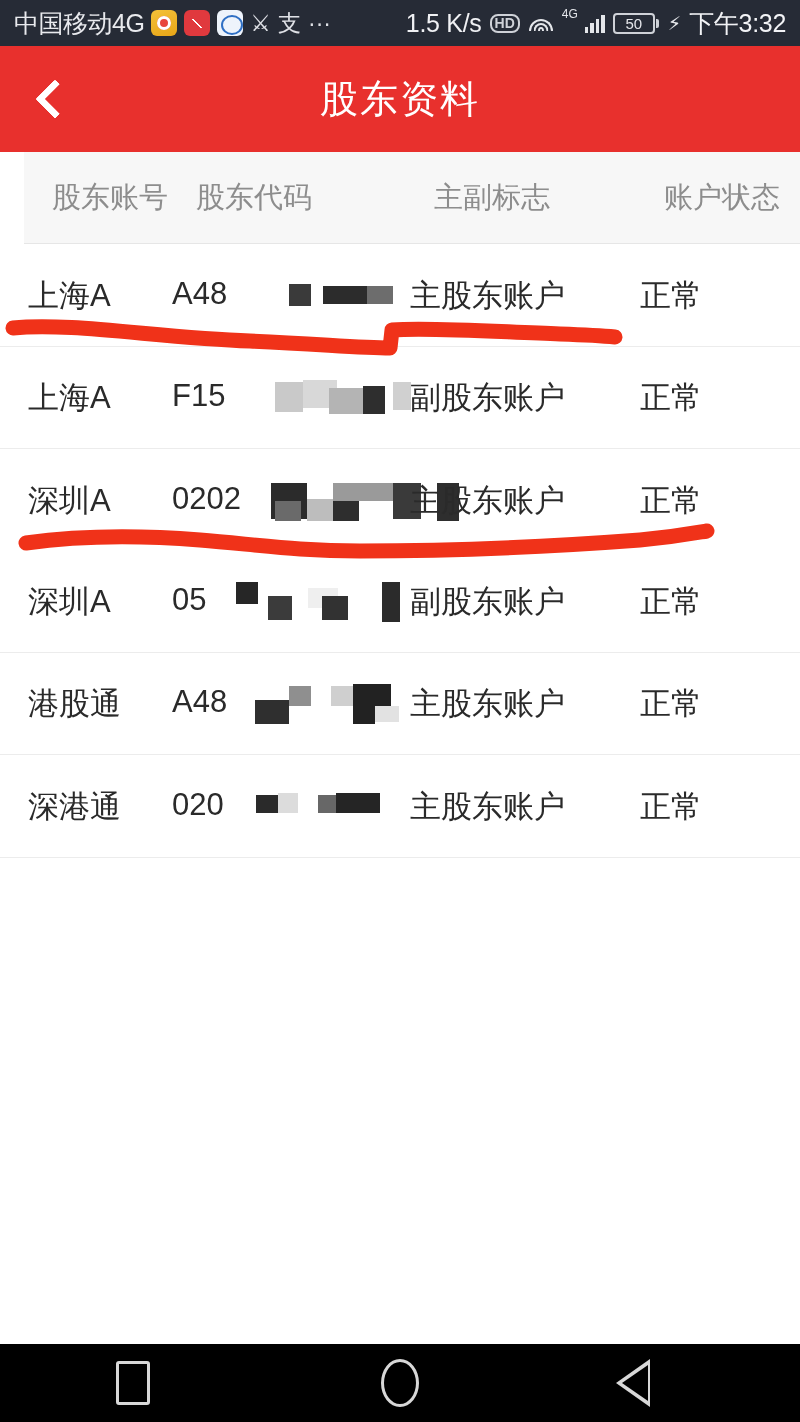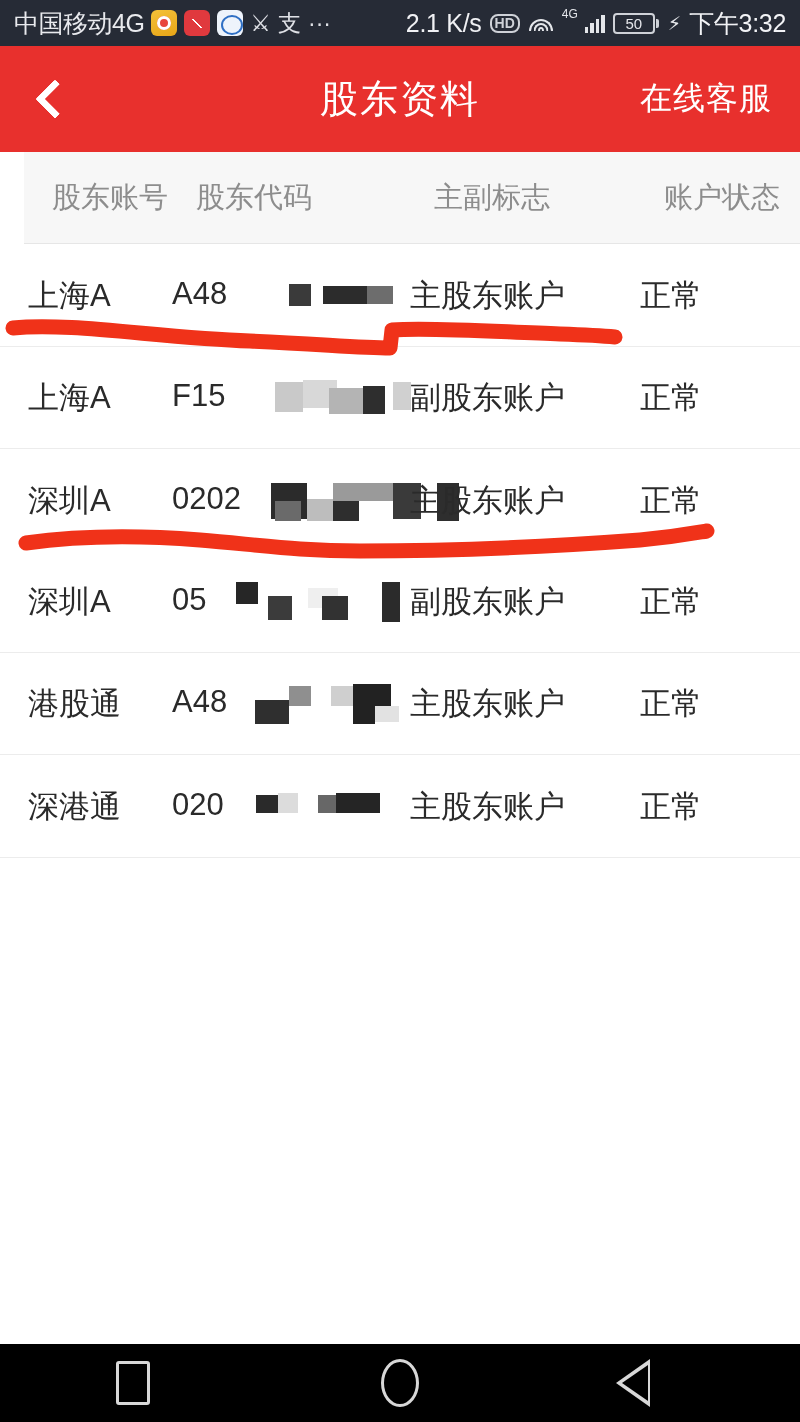--- a/index.html
+++ b/index.html
@@ -117,21 +117,21 @@
     <div class="sb-left">
       <span class="carrier">中国移动4G</span>
       <span class="appicon ic-weibo"></span>
       <span class="appicon ic-stock"></span>
       <span class="appicon ic-blue"></span>
       <span class="glyph">⚔</span>
       <span class="glyph">支</span>
       <span class="glyph">···</span>
     </div>
     <div class="sb-right">
-      <span class="netspeed">2.1 K/s</span>
+      <span class="netspeed">1.5 K/s</span>
       <span class="hd">HD</span>
       <span class="wifi">
           <i></i>
           <i></i>
           <i></i>
         </span>
       <span class="sig-label">4G</span>
       <span class="signal">
           <b></b>
           <b></b>
@@ -147,21 +147,20 @@
       <span class="bolt">⚡</span>
       <span class="clock">下午3:32</span>
     </div>
   </div>
 
   <div class="header">
     <div class="back-btn">
       <span class="chev"></span>
     </div>
     <div class="title">股东资料</div>
-    <div class="cs-link">在线客服</div>
   </div>
 
   <div class="thead">
     <span class="cell c1">股东账号</span>
     <span class="cell c2">股东代码</span>
     <span class="cell c3">主副标志</span>
     <span class="cell c4">账户状态</span>
   </div>
 
   <div id="rows-host">

